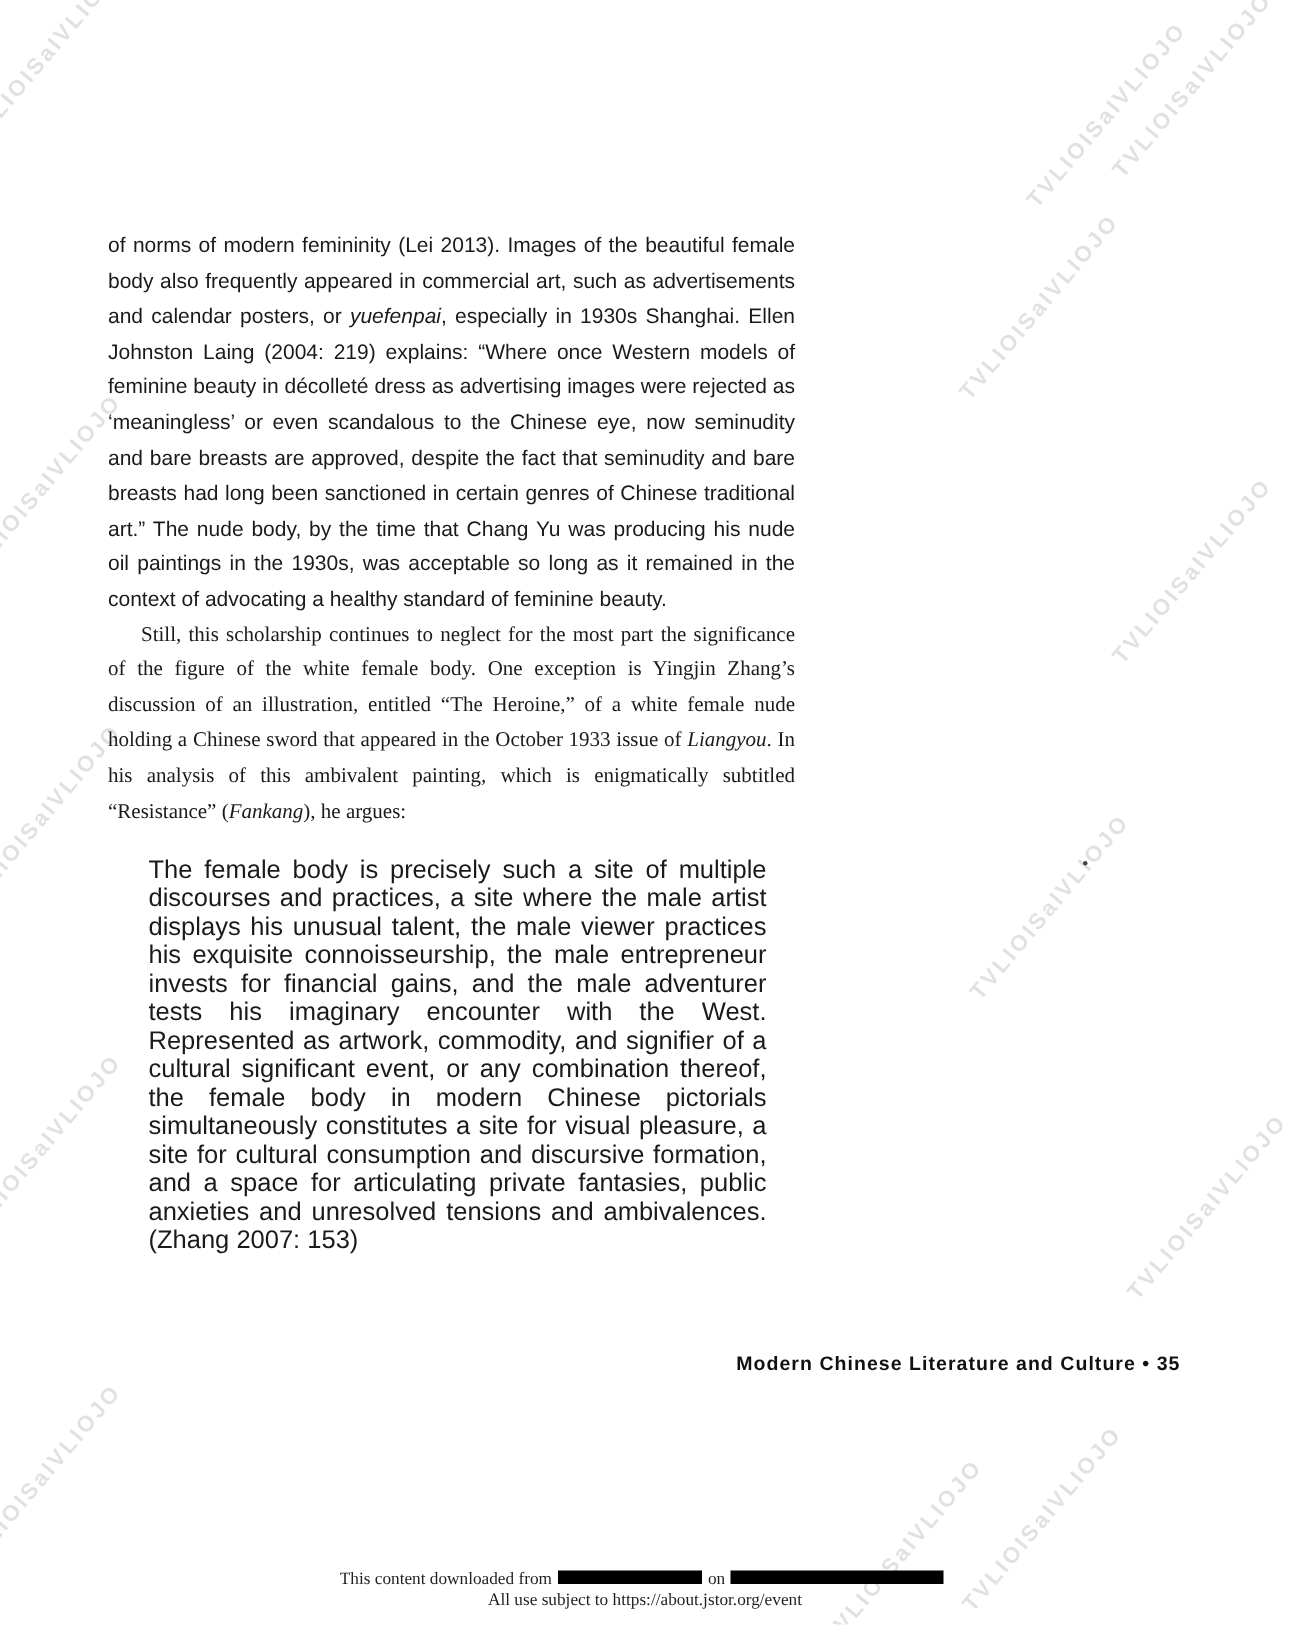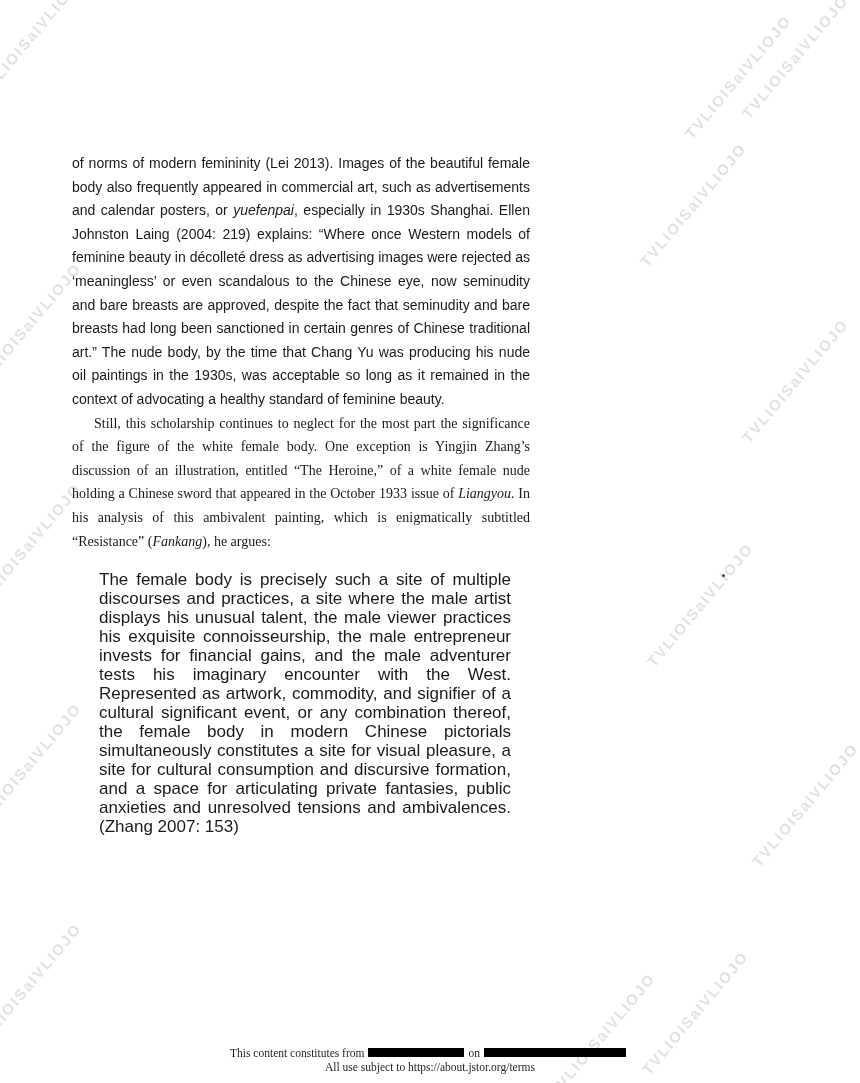--- a/index.html
+++ b/index.html
@@ -108,23 +108,24 @@
   </div>
 
   <div class="article-body">
       <p class="para"><span>of norms of modern femininity (Lei 2013). Images of the beautiful female body also frequently appeared in commercial art, such as advertisements and calendar posters, or </span><span class="it">yuefenpai</span><span>, especially in 1930s Shanghai. Ellen Johnston Laing (2004: 219) explains: “Where once Western models of feminine beauty in décolleté dress as advertising images were rejected as ‘meaningless’ or even scandalous to the Chinese eye, now seminudity and bare breasts are approved, despite the fact that seminudity and bare breasts had long been sanctioned in certain genres of Chinese traditional art.” The nude body, by the time that Chang Yu was producing his nude oil paintings in the 1930s, was acceptable so long as it remained in the context of advocating a healthy standard of feminine beauty.</span></p>
       <p class="para indent"><span>Still, this scholarship continues to neglect for the most part the significance of the figure of the white female body. One exception is Yingjin Zhang’s discussion of an illustration, entitled “The Heroine,” of a white female nude holding a Chinese sword that appeared in the October 1933 issue of </span><span class="it">Liangyou</span><span>. In his analysis of this ambivalent painting, which is enigmatically subtitled “Resistance” (</span><span class="it">Fankang</span><span>), he argues:</span></p>
       <p class="quote"><span>The female body is precisely such a site of multiple discourses and practices, a site where the male artist displays his unusual talent, the male viewer practices his exquisite connoisseurship, the male entrepreneur invests for financial gains, and the male adventurer tests his imaginary encounter with the West. Represented as artwork, commodity, and signifier of a cultural significant event, or any combination thereof, the female body in modern Chinese pictorials simultaneously constitutes a site for visual pleasure, a site for cultural consumption and discursive formation, and a space for articulating private fantasies, public anxieties and unresolved tensions and ambivalences. (Zhang 2007: 153)</span></p>
     </div>
 
   <span class="speck"></span>
 
+  <div class="journal-footer">Modern Chinese Literature and Culture • 35</div>
 
   <div class="jstor">
     <div>
-      <span>This content constitutes from</span><span class="redact ip"></span><span>on</span><span class="redact date"></span>
+      <span>This content downloaded from</span><span class="redact ip"></span><span>on</span><span class="redact date"></span>
     </div>
     <div>
-      <span>All use subject to https://about.jstor.org/terms</span>
+      <span>All use subject to https://about.jstor.org/event</span>
     </div>
   </div>
 
 </div>
 
 </body></html>

